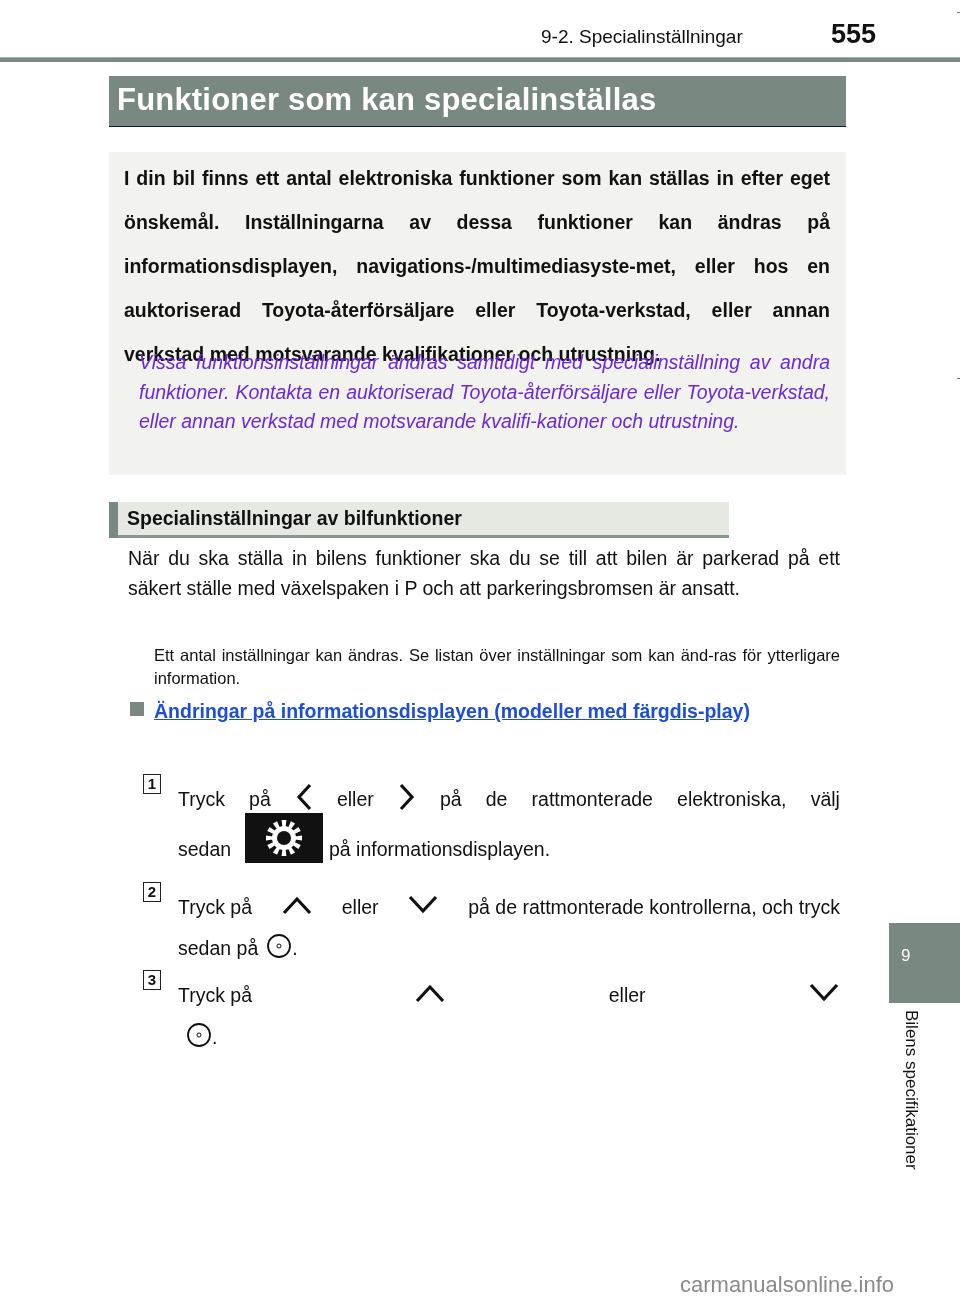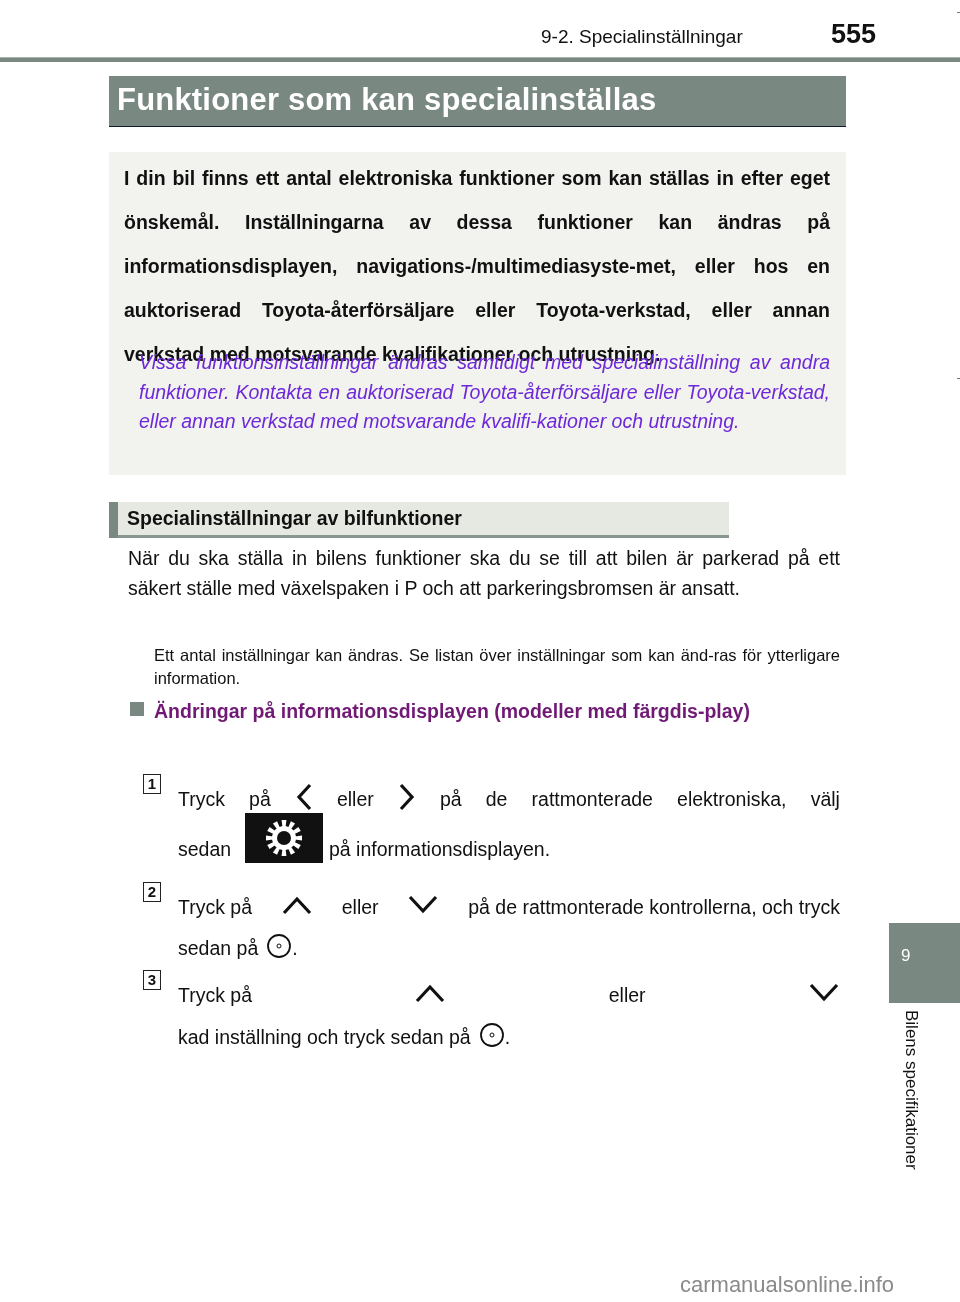--- a/index.html
+++ b/index.html
@@ -43,21 +43,21 @@
   .body-para {
     left: 128px; top: 543px; width: 712px; font-size: 19.5px; line-height: 30px; text-align: justify; color: #111;
   }
   .small-note {
     left: 154px; top: 644px; width: 686px; font-size: 16.5px; line-height: 23px; text-align: justify; color: #111;
   }
   
   .sq-bullet { left: 130px; top: 702px; width: 14px; height: 14px; background: #7a8882; }
   .sec-heading {
     left: 154px; top: 696px; width: 686px; font-size: 19.5px; font-weight: bold; line-height: 31px;
-    text-align: justify; color: #701a75;
+    text-align: justify; color: #1d4ed8; text-decoration: underline;
   }
   
   .step-num {
     width: 18px; height: 20px; border: 1.5px solid #222; box-sizing: border-box;
     font-size: 15px; font-weight: bold; text-align: center; line-height: 18px; color: #111; left: 143px;
   }
   .step-line { font-size: 19.5px; color: #111; white-space: nowrap; margin-top: 12px; }
   .glyph { display: inline-block; vertical-align: middle; }
   .gear-box {
     left: 245px; top: 813px; width: 78px; height: 50px; background: #111;
@@ -183,21 +183,20 @@
       </svg>
   </span>
   <span>eller</span>
   <span class="glyph">
     <svg width="32" height="22" viewBox="0 0 32 22">
         <polyline points="3,3 16,17 29,3" fill="none" stroke="#111" stroke-width="3.2"></polyline>
       </svg>
   </span>
 </div>
 <div class="abs step-line" style="left:178px; top:1009px; display:flex; align-items:center;">
-  <span>kad inställning och tryck sedan på</span>
   <span class="glyph" style="margin-left:8px;">
     <svg width="26" height="28" viewBox="0 0 26 28">
         <circle cx="13" cy="14" r="11" fill="none" stroke="#111" stroke-width="1.8"></circle>
         <circle cx="13" cy="14" r="2" fill="none" stroke="#111" stroke-width="1"></circle>
       </svg>
   </span>
   <span>.</span>
 </div>
 
 <div class="abs side-tab">

